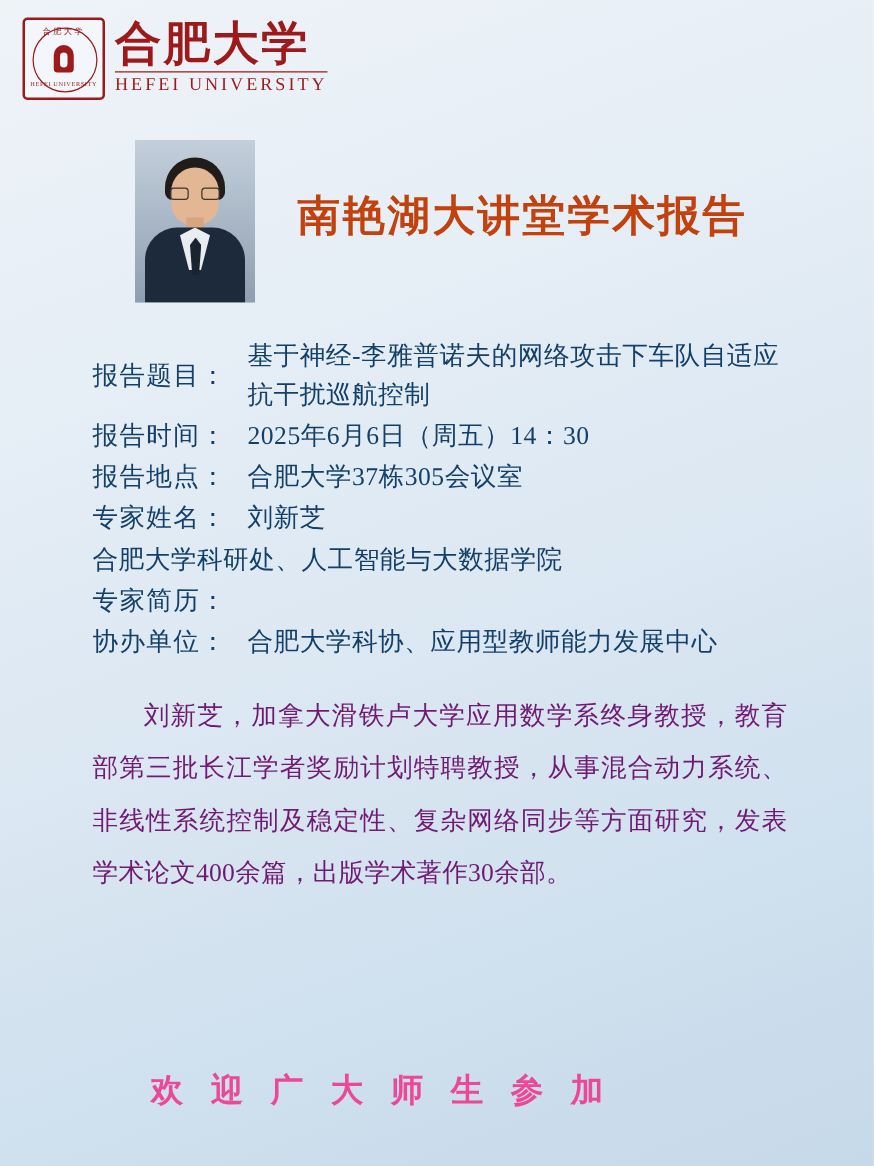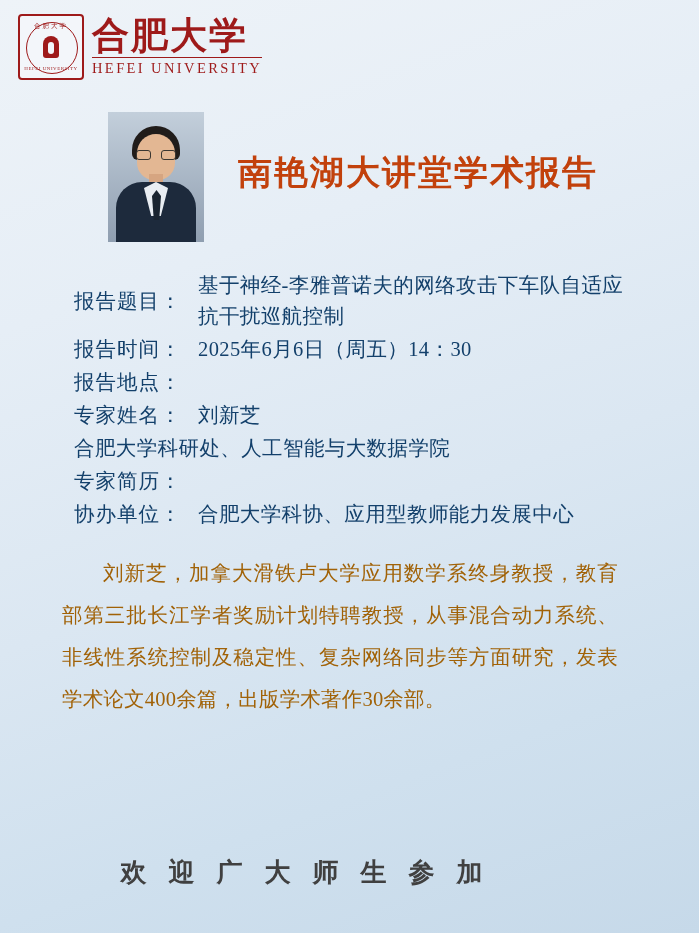--- a/index.html
+++ b/index.html
@@ -215,39 +215,39 @@
   }
   .info-value {
     flex: 1 1 auto;
     letter-spacing: 0.4px;
   }
   .info-value.two-line { line-height: 31px; }
 
   
   .bio {
     position: absolute;
-    left: 62px;
+    left: 74px;
     top: 552px;
     width: 556px;
     font-size: 20.5px;
     line-height: 42px;
-    color: #a16207;
+    color: #701a75;
     text-align: justify;
     text-justify: inter-ideograph;
     text-indent: 41px;
     letter-spacing: 0.2px;
   }
 
   
   .footer {
     position: absolute;
     left: 0; right: 0;
     top: 855px;
     text-align: center;
-    color: #404040;
+    color: #ec4899;
     font-size: 26px;
     font-weight: bold;
     letter-spacing: 22px;
     padding-left: 48px;
   }
 </style>
 </head>
 <body>
 
 <div class="poster">
@@ -283,20 +283,21 @@
     <div class="info-row">
       <div class="info-label">报告题目：</div>
       <div class="info-value two-line">基于神经-李雅普诺夫的网络攻击下车队自适应抗干扰巡航控制</div>
     </div>
     <div class="info-row">
       <div class="info-label">报告时间：</div>
       <div class="info-value">2025年6月6日（周五）14：30</div>
     </div>
     <div class="info-row">
       <div class="info-label">报告地点：</div>
+      <div class="info-value">合肥大学37栋305会议室</div>
     </div>
     <div class="info-row">
       <div class="info-label">专家姓名：</div>
       <div class="info-value">刘新芝</div>
     </div>
     <div class="info-row">
       <div class="info-value">合肥大学科研处、人工智能与大数据学院</div>
     </div>
     <div class="info-row">
       <div class="info-label">专家简历：</div>

